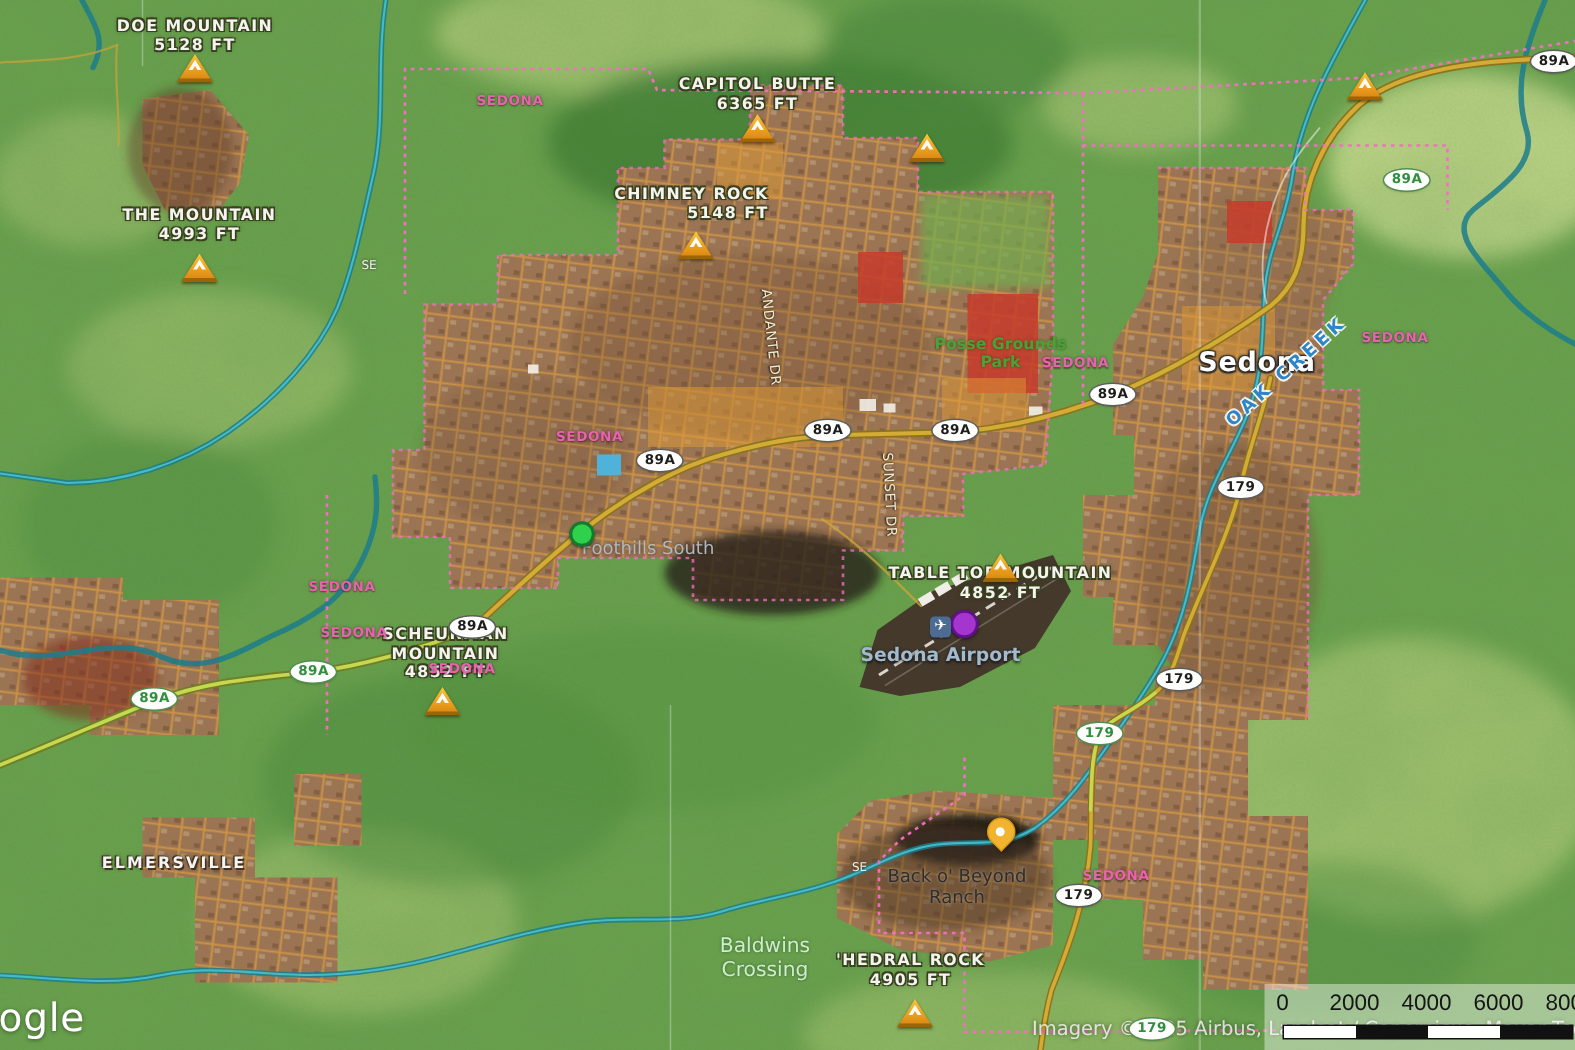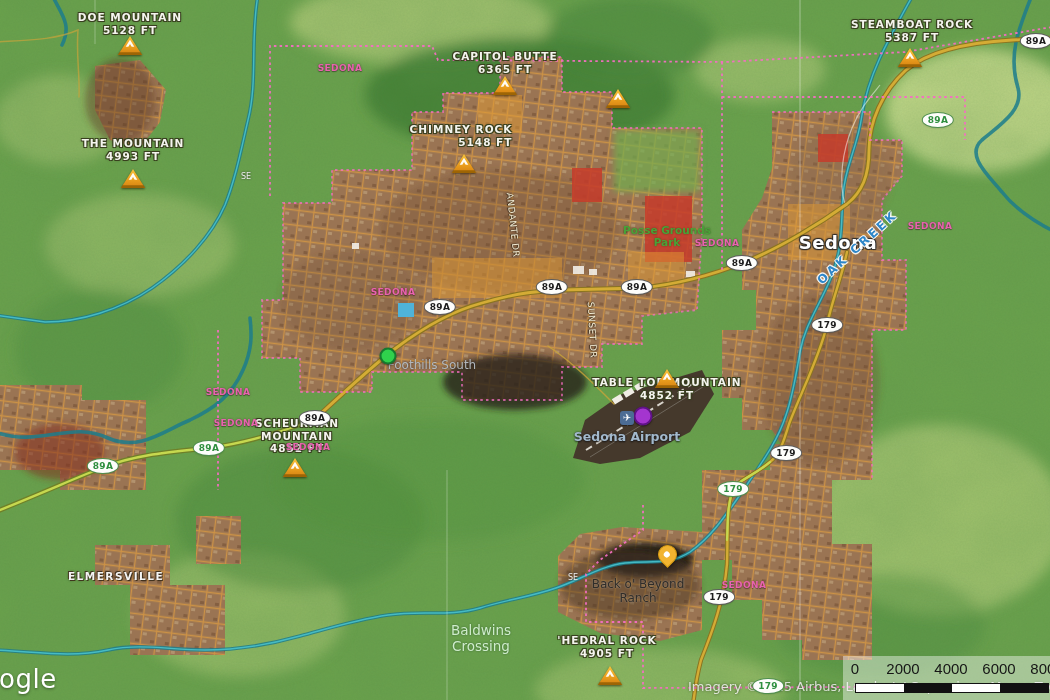--- a/index.html
+++ b/index.html
@@ -243,24 +243,20 @@
       </div>
       <div class="peak" style="left: 461px; top: 136px; text-align: right;">
         <div>CHIMNEY ROCK</div>
         <div>5148 FT</div>
       </div>
       <div class="tri" style="left: 464px; top: 164px;">
         <div class="t-body"></div>
         <div class="t-base"></div>
         <div class="t-mark"></div>
       </div>
-      <div class="peak" style="left: 912px; top: 31px;">
-        <div>STEAMBOAT ROCK</div>
-        <div>5387 FT</div>
-      </div>
       <div class="tri" style="left: 910px; top: 58px;">
         <div class="t-body"></div>
         <div class="t-base"></div>
         <div class="t-mark"></div>
       </div>
       <div class="peak" style="left: 667px; top: 349px; margin-top: 40px;">
         <div>TABLE TOP MOUNTAIN</div>
         <div>4852 FT</div>
       </div>
       <div class="tri" style="left: 667px; top: 379px;">
@@ -319,21 +315,21 @@
       <div class="lbl airport" style="left: 627px; top: 437px;">
         <div>Sedona Airport</div>
       </div>
       <div class="lbl park" style="left: 667px; top: 236px;">
         <div>Posse Grounds</div>
         <div>Park</div>
       </div>
       <div class="lbl hood" style="left: 432px; top: 366px;">
         <div>Foothills South</div>
       </div>
-      <div class="lbl water-place" style="left: 481px; top: 639px;">
+      <div class="lbl water-place" style="left: 510px; top: 639px;">
         <div>Baldwins</div>
         <div>Crossing</div>
       </div>
       <div class="lbl ranch" style="left: 638px; top: 592px;">
         <div>Back o' Beyond</div>
         <div>Ranch</div>
       </div>
       <div class="lbl settlement" style="left: 116px; top: 576px;">
         <div>ELMERSVILLE</div>
       </div>

